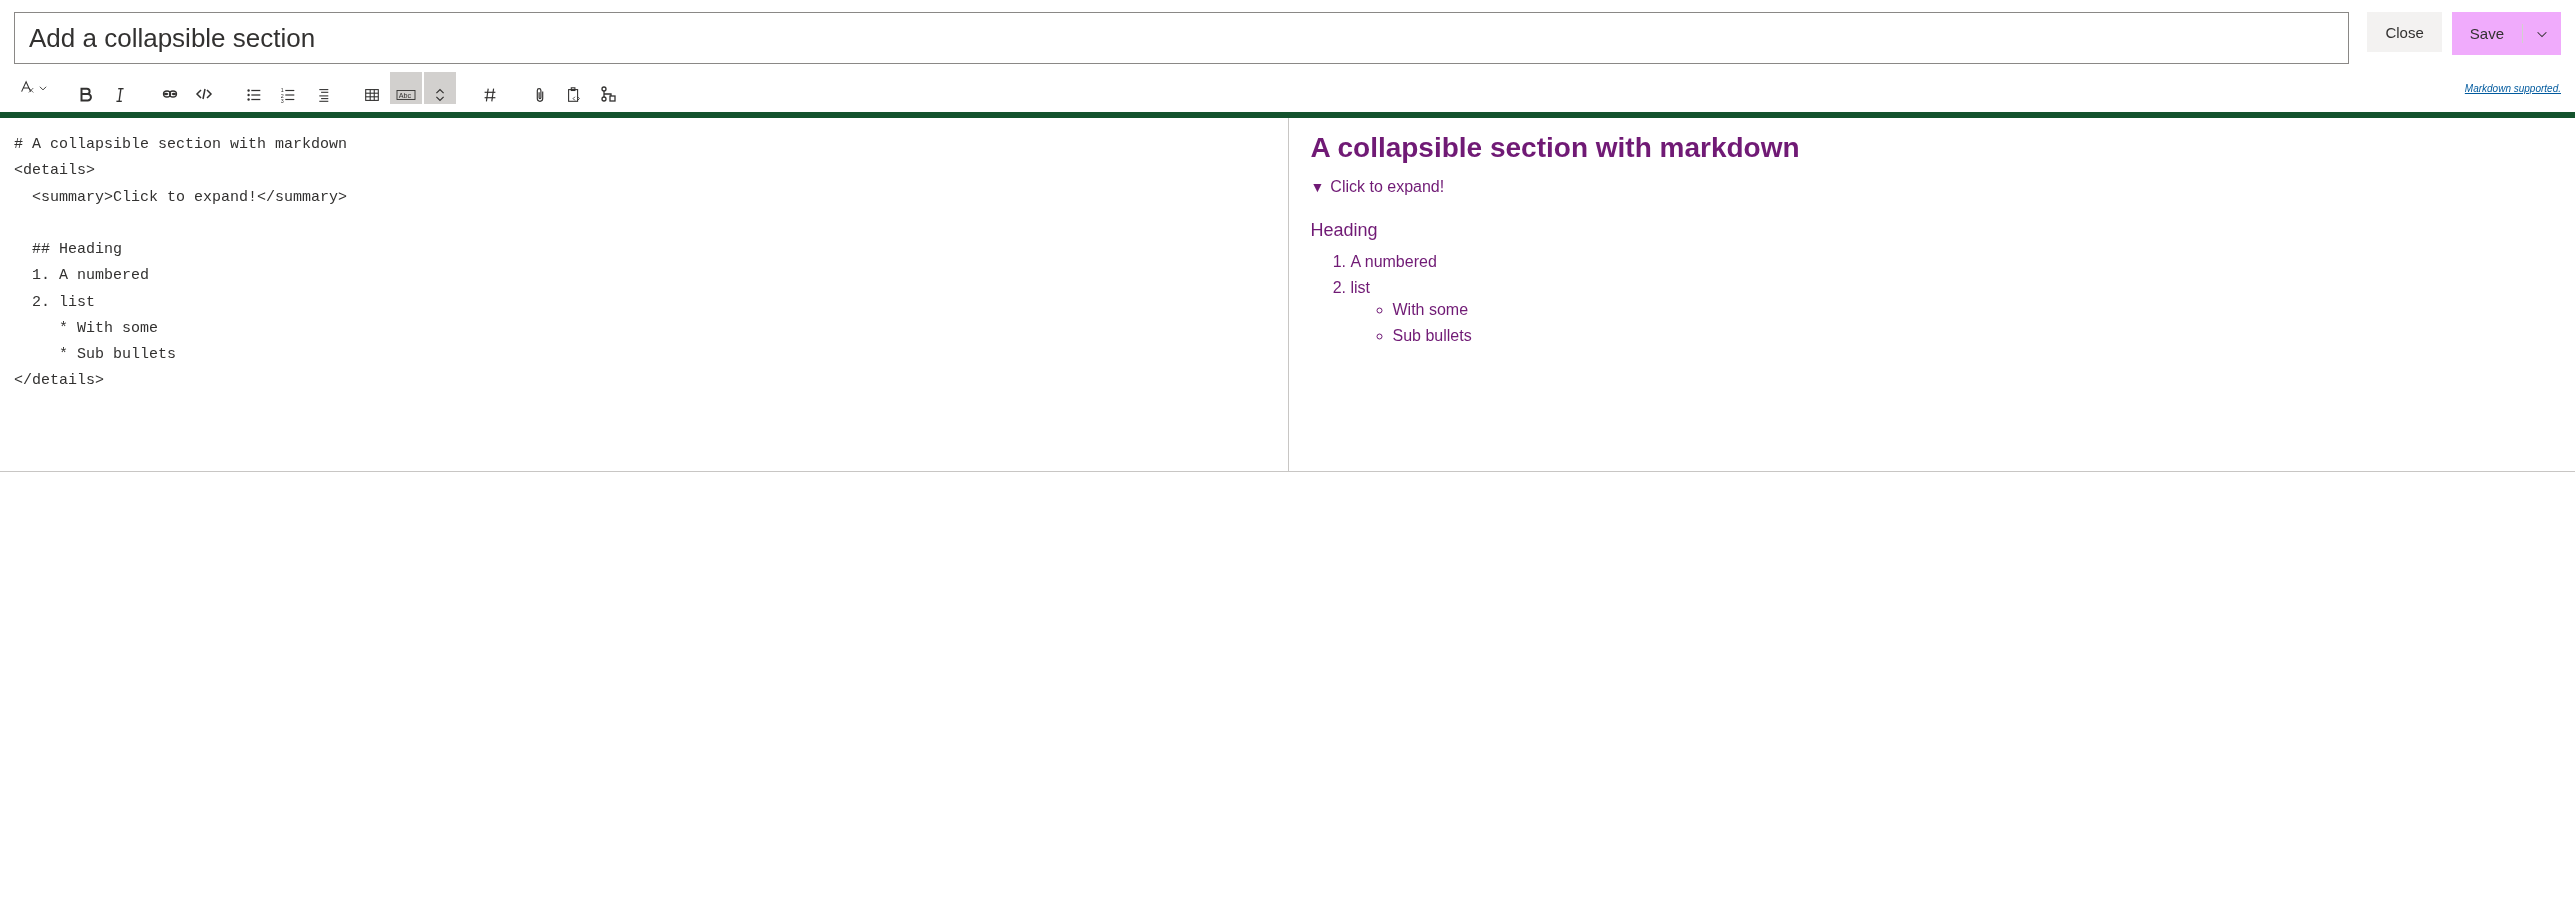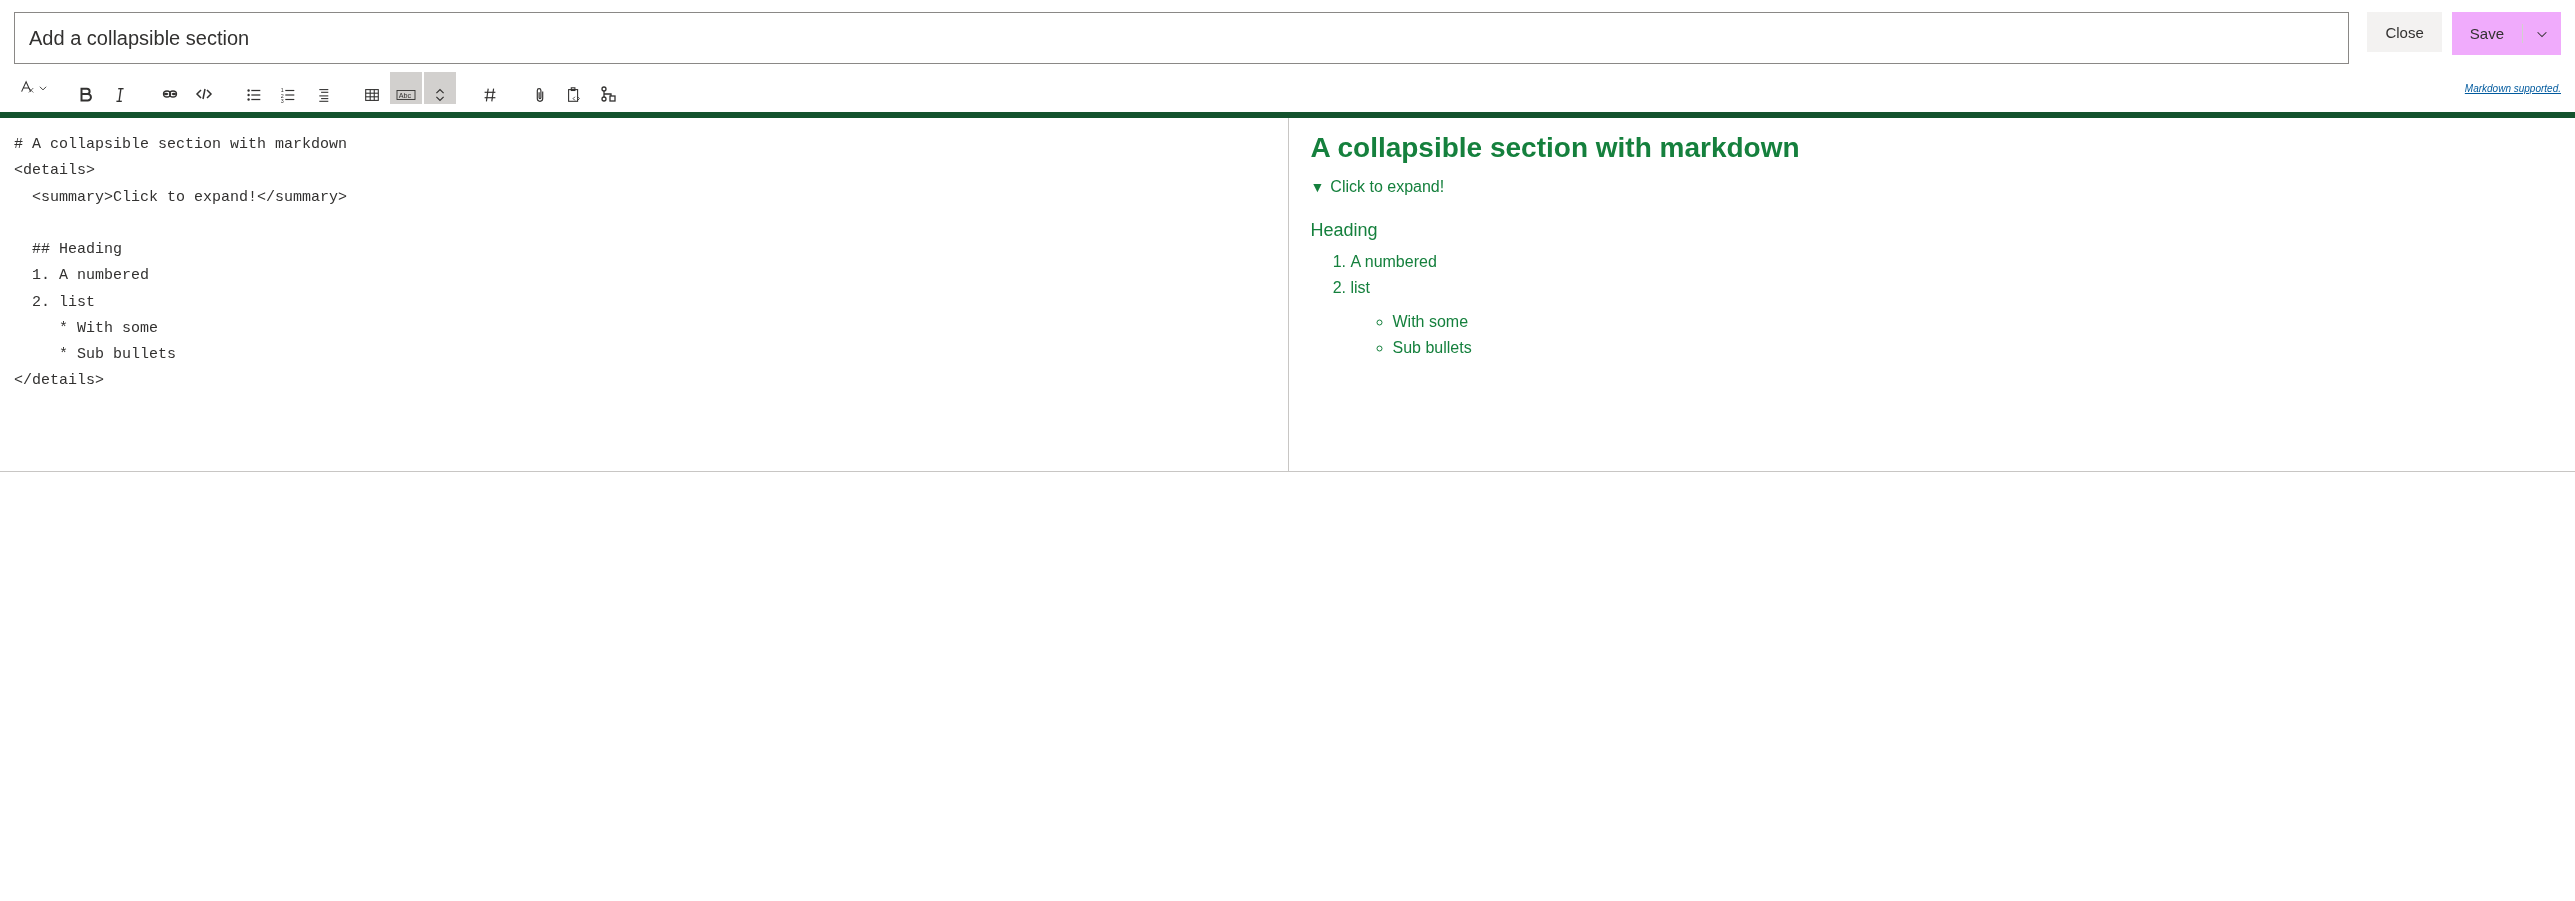--- a/index.html
+++ b/index.html
@@ -20,21 +20,21 @@
     .header-row {
       display: flex;
       align-items: stretch;
       gap: 18px;
       padding: 12px 14px 8px 14px;
     }
     .title-input {
       flex: 1;
       border: 1px solid #8a8886;
       padding: 20px 14px;
-      font-size: 20px;
+      font-size: 26px;
       color: #323130;
       outline: none;
       background: #fff;
       height: 52px;
     }
     .right-btns {
       display: flex;
       gap: 10px;
     }
     .btn {
@@ -136,21 +136,21 @@
       line-height: 1.75;
       white-space: pre;
       color: #323130;
       overflow: auto;
     }
     .preview-pane {
       flex: 1;
       padding: 14px 22px;
       border-left: 1px solid #c8c6c4;
       font-size: 16px;
-      color: #15803d;
+      color: #701a75;
     }
     .preview-pane h1 {
       font-size: 28px;
       font-weight: 600;
       margin-bottom: 14px;
     }
     .summary-line {
       display: flex;
       align-items: center;
       gap: 6px;
@@ -169,21 +169,21 @@
     .preview-pane ol {
       padding-left: 40px;
       font-size: 16px;
     }
     .preview-pane ol > li {
       margin-bottom: 8px;
     }
     .preview-pane ul {
       list-style-type: circle;
       padding-left: 42px;
-      margin-top: 16px;
+      margin-top: 4px;
     }
     .preview-pane ul > li {
       margin-bottom: 8px;
     }
     .bottom-border {
       border-bottom: 1px solid #c8c6c4;
     }
     svg {
       display: block;
     }

